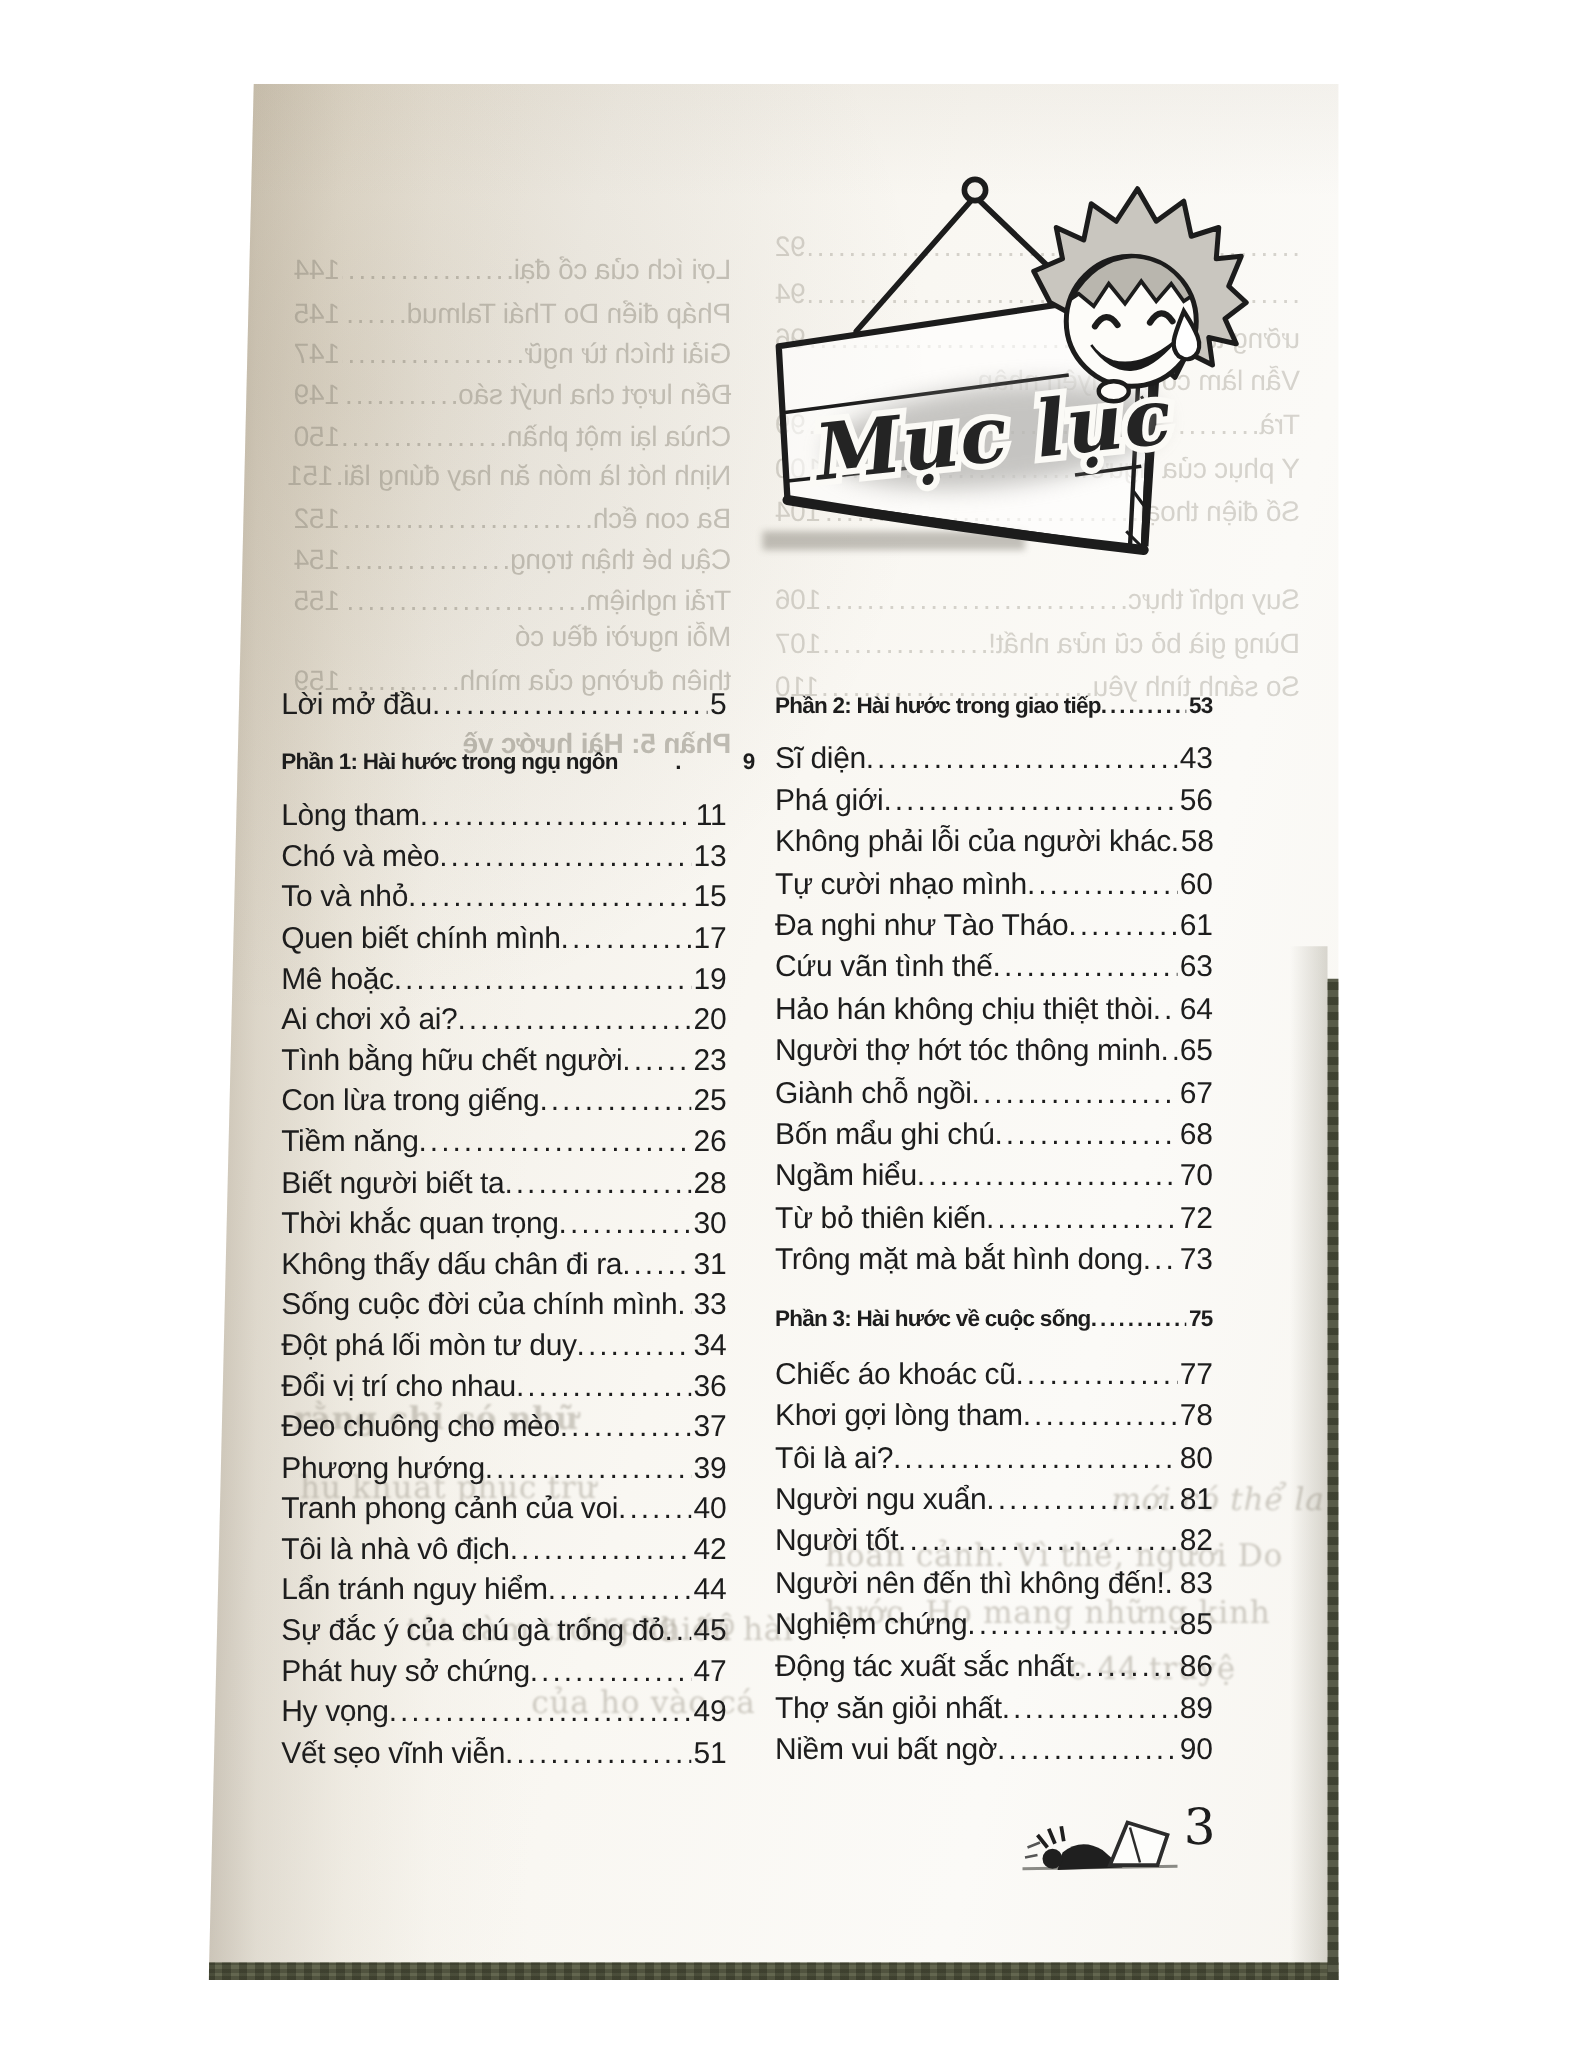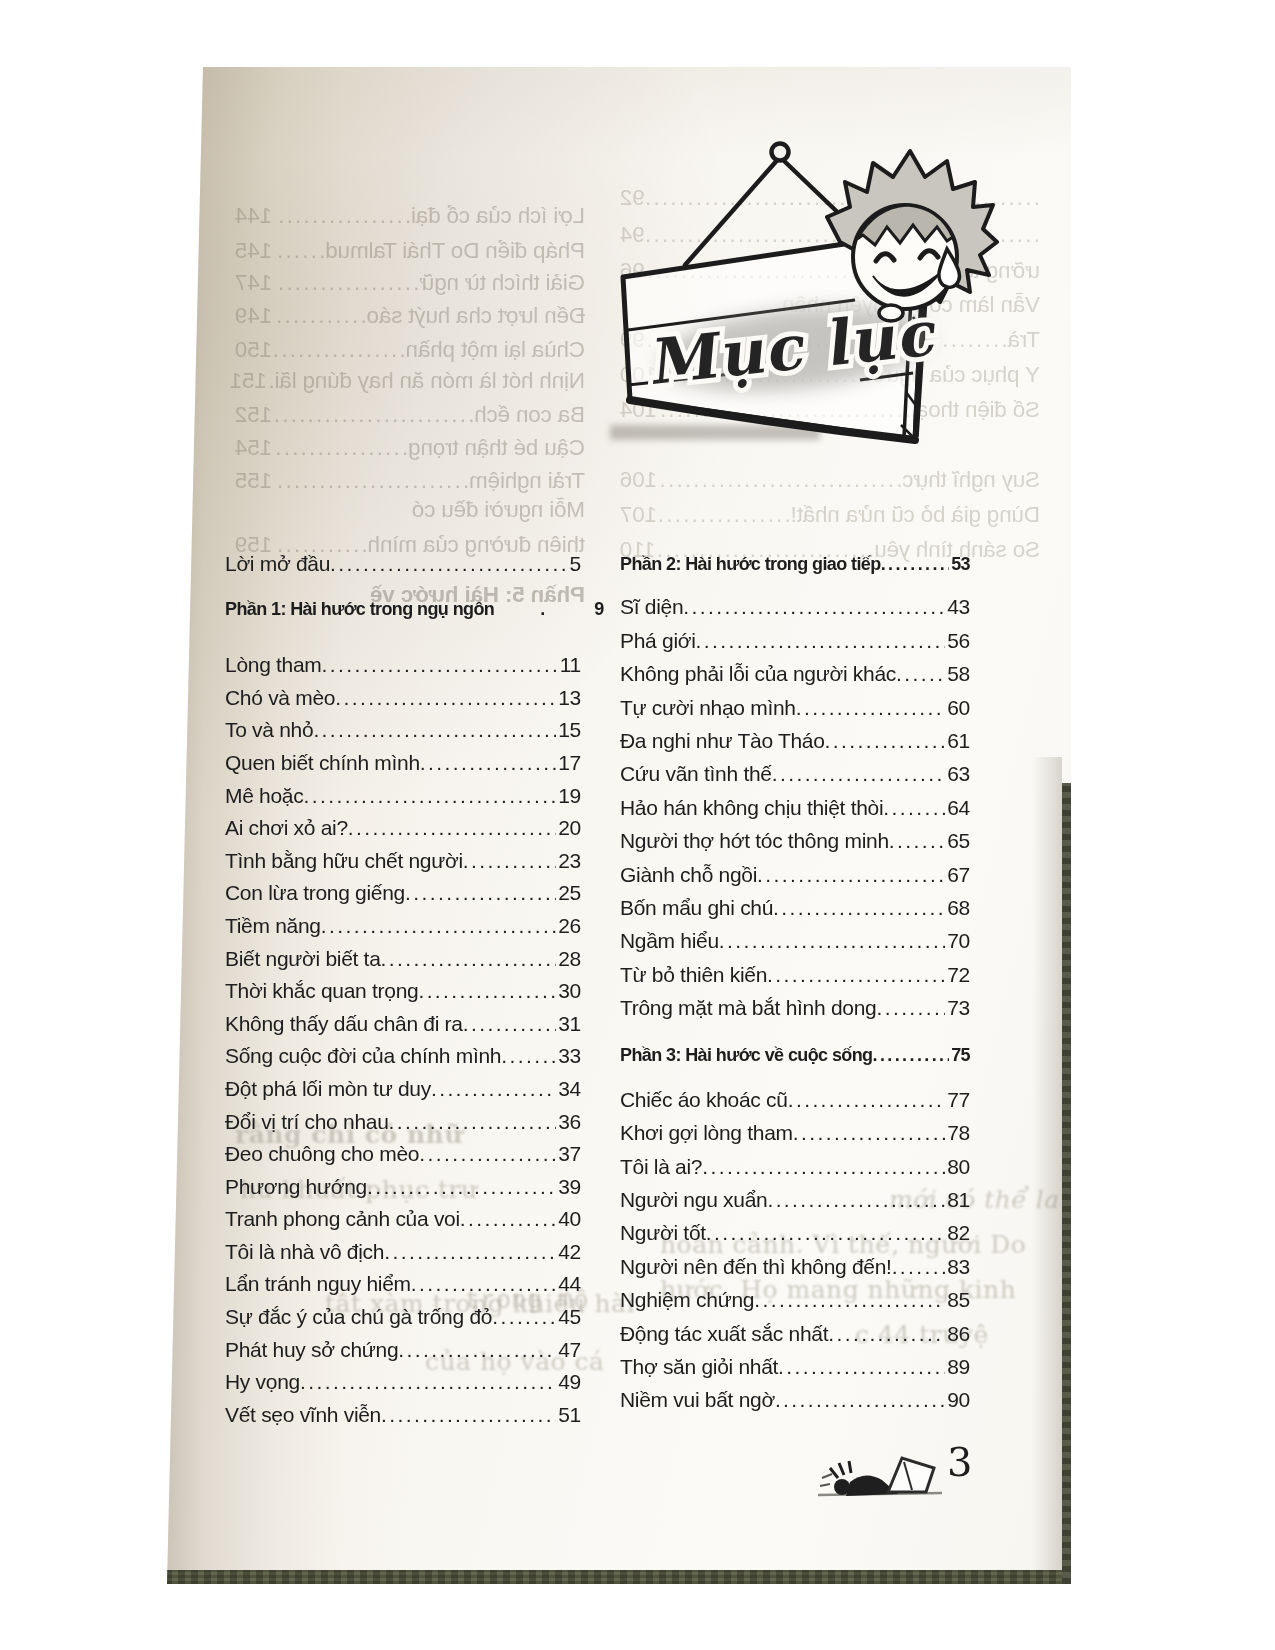--- a/index.html
+++ b/index.html
@@ -18,21 +18,21 @@
           background:linear-gradient(270deg,rgba(110,105,85,0.25),rgba(0,0,0,0));}
   .edge-bottom{position:absolute;left:0;right:0;bottom:0;height:14px;background:#63664f;
           background-image:repeating-linear-gradient(90deg,rgba(28,30,18,0.35) 0 7px,rgba(0,0,0,0) 7px 13px),
                            repeating-linear-gradient(0deg,rgba(38,40,26,0.3) 0 3px,rgba(0,0,0,0) 3px 6px);}
   .edge-right{position:absolute;right:0;top:716px;bottom:0;width:9px;background:#585b49;
           background-image:repeating-linear-gradient(0deg,rgba(24,27,14,0.4) 0 6px,rgba(0,0,0,0) 6px 12px);}
   
   .col{position:absolute;top:481px;color:#1d1d1d;}
   .col-left{left:60px;width:356px;}
   .col-right{left:455px;width:350px;}
-  .row{display:flex;align-items:baseline;white-space:nowrap;font-size:21px;letter-spacing:-0.3px;}
+  .row{display:flex;align-items:baseline;white-space:nowrap;font-size:24px;letter-spacing:-0.3px;}
   .col-left .row{height:32.6px;line-height:32.6px;}
   .col-right .row{height:33.4px;line-height:33.4px;}
   .row.header{font-weight:700;font-size:18px;letter-spacing:-0.6px;}
   .leader{flex:1;overflow:hidden;min-width:6px;}
   .leader::after{content:"....................................................................";letter-spacing:2.4px;}
   .num{margin-left:2px;}
   
   .ghost-group{position:absolute;top:0;height:100%;pointer-events:none;color:#8b8679;filter:blur(0.6px);}
   .gg-left{left:70px;width:350px;opacity:0.45;}
   .gg-right{left:455px;width:420px;opacity:0.33;}
@@ -242,21 +242,21 @@
     <div class="row">
           <span class="t">Lời mở đầu</span>
           <span class="leader"></span>
           <span class="num">5</span>
         </div>
         <div class="row header" style="margin-top: 12px; gap: 46px;">
           <span class="t">Phần 1: Hài hước trong ngụ ngôn</span>
           <span class="leader"></span>
           <span class="num">9</span>
         </div>
-        <div class="row" style="margin-top: 24px;">
+        <div class="row" style="margin-top: 12px;">
           <span class="t">Lòng tham</span>
           <span class="leader"></span>
           <span class="num">11</span>
         </div>
         <div class="row">
           <span class="t">Chó và mèo</span>
           <span class="leader"></span>
           <span class="num">13</span>
         </div>
         <div class="row">

